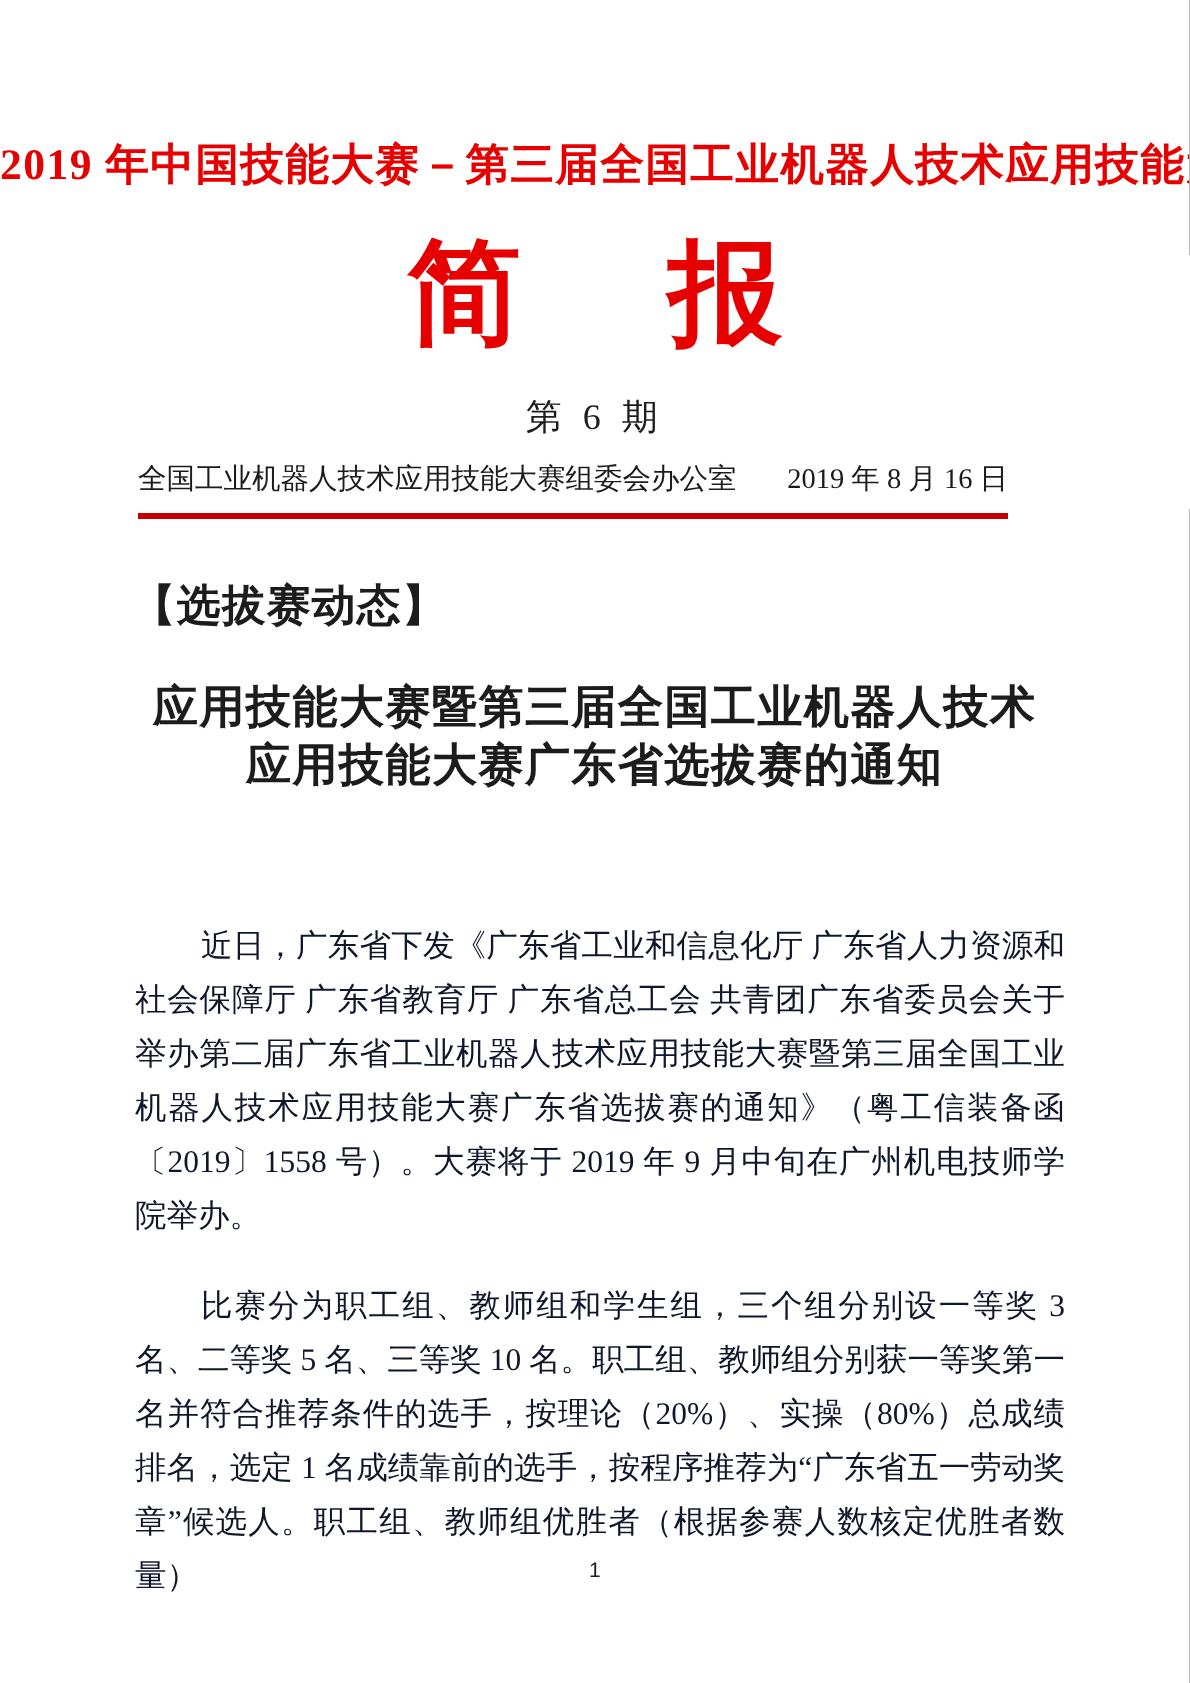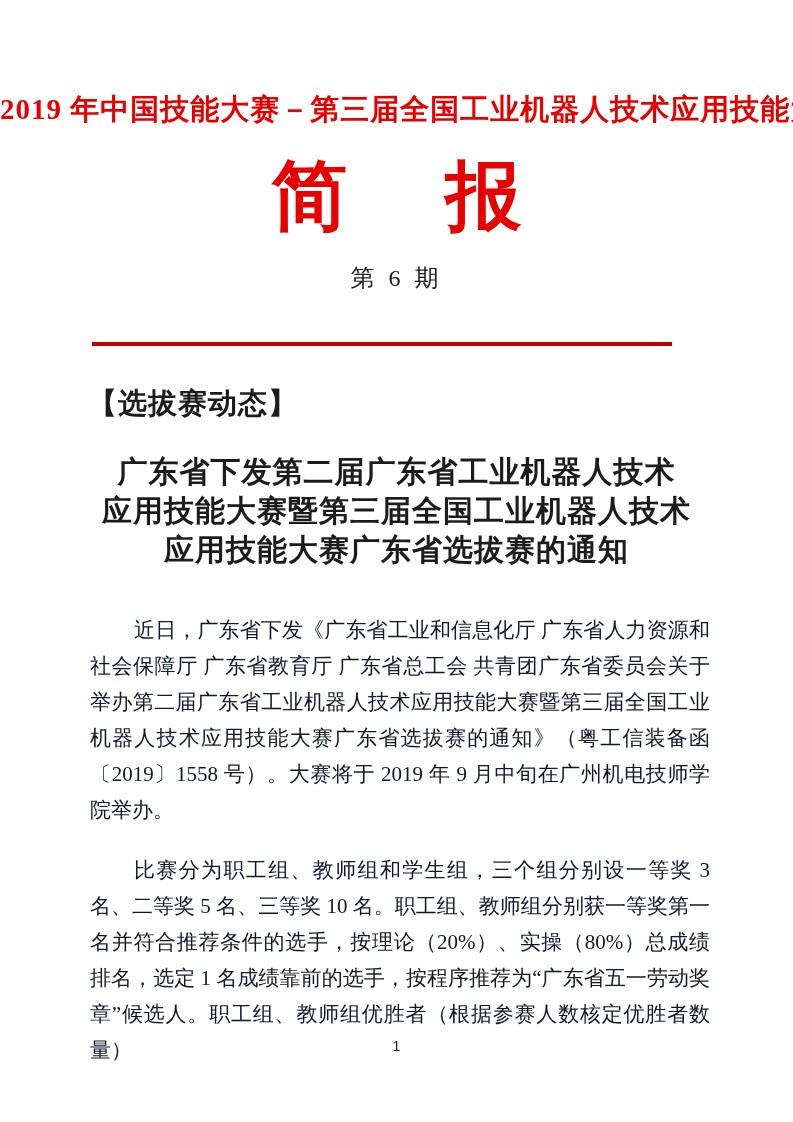--- a/index.html
+++ b/index.html
@@ -120,27 +120,30 @@
 
   <div class="super-title">2019 年中国技能大赛－第三届全国工业机器人技术应用技能大赛</div>
 
   <div class="bulletin-title">
     <span>简</span>
     <span>报</span>
   </div>
 
   <div class="issue-label">第 6 期</div>
 
+  <div class="masthead-line">
+    <span>全国工业机器人技术应用技能大赛组委会办公室</span>
+    <span>2019 年 8 月 16 日</span>
+  </div>
 
   <div class="red-divider"></div>
 
   <div class="section-header">【选拔赛动态】</div>
 
   <div class="article-title">
-    <div>广东省下发第二届广东省工业机器人技术</div>
     <div>应用技能大赛暨第三届全国工业机器人技术</div>
     <div>应用技能大赛广东省选拔赛的通知</div>
   </div>
 
   <div class="article-body">
     <p>近日，广东省下发《广东省工业和信息化厅 广东省人力资源和社会保障厅 广东省教育厅 广东省总工会 共青团广东省委员会关于举办第二届广东省工业机器人技术应用技能大赛暨第三届全国工业机器人技术应用技能大赛广东省选拔赛的通知》（粤工信装备函〔2019〕1558 号）。大赛将于 2019 年 9 月中旬在广州机电技师学院举办。</p>
     <p>比赛分为职工组、教师组和学生组，三个组分别设一等奖 3 名、二等奖 5 名、三等奖 10 名。职工组、教师组分别获一等奖第一名并符合推荐条件的选手，按理论（20%）、实操（80%）总成绩排名，选定 1 名成绩靠前的选手，按程序推荐为“广东省五一劳动奖章”候选人。职工组、教师组优胜者（根据参赛人数核定优胜者数量）</p>
   </div>
 
   <div class="page-number">1</div>

